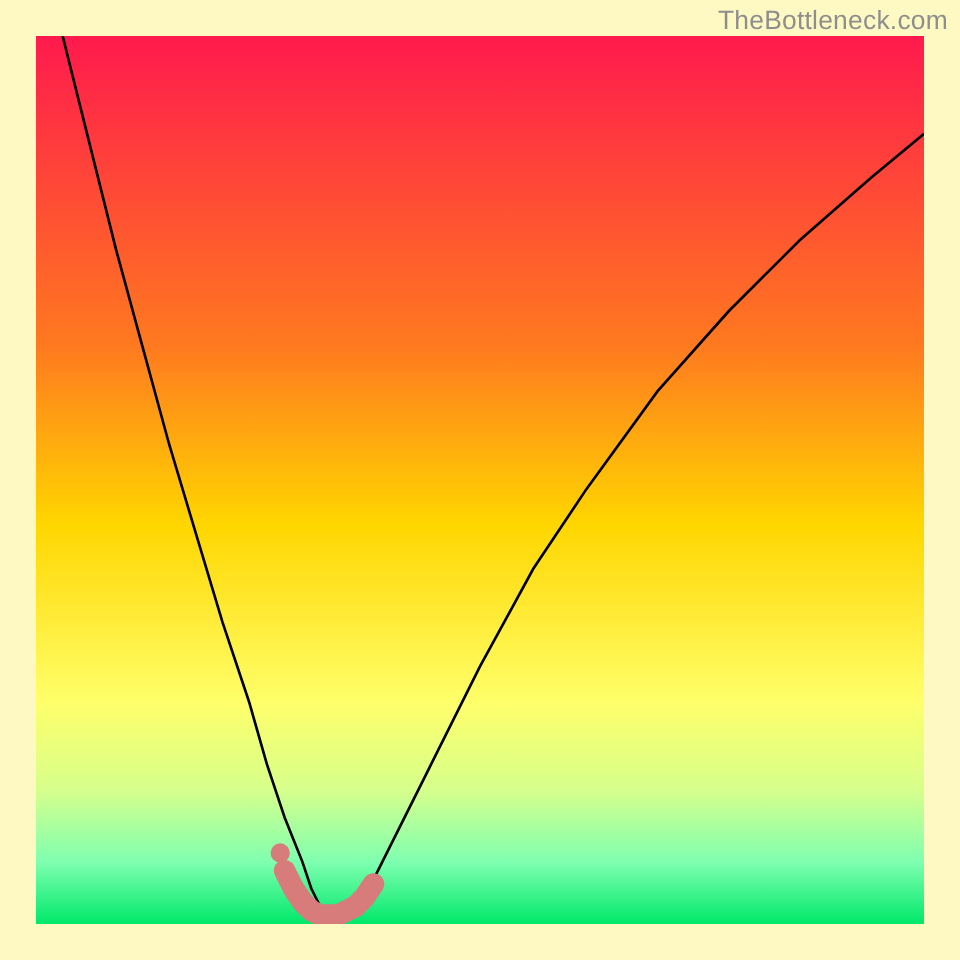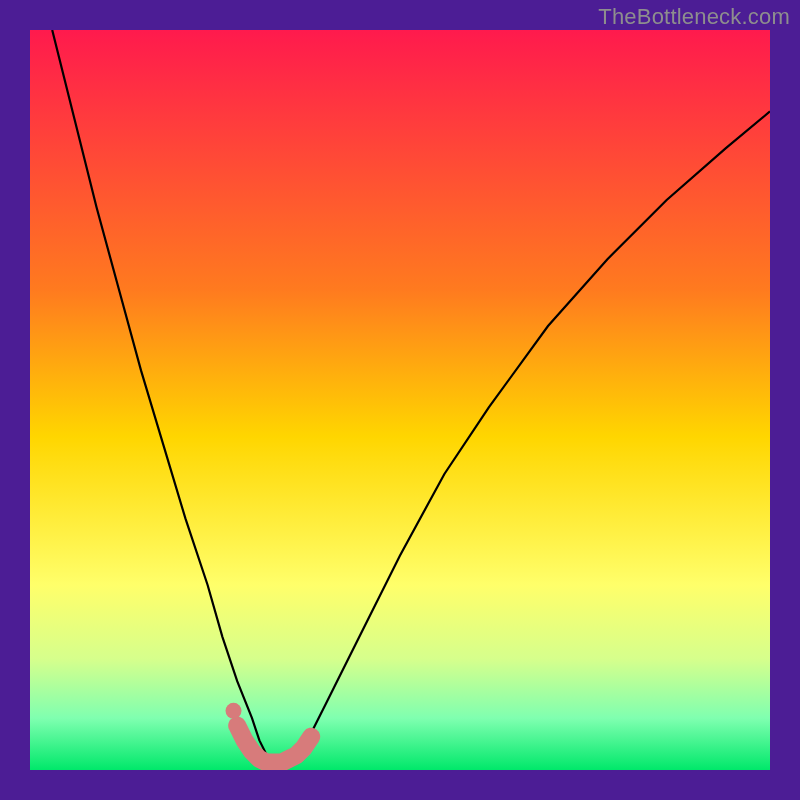--- a/index.html
+++ b/index.html
@@ -10,21 +10,21 @@
     background: #000;
     position: relative;
     font-family: Arial, sans-serif;
   }
   .frame {
     position: absolute;
     top: 0;
     left: 0;
     width: 800px;
     height: 800px;
-    background: #4c1d95;
+    background: #fef9c3;
   }
   .plot-area {
     position: absolute;
     top: 30px;
     left: 30px;
     width: 740px;
     height: 740px;
     overflow: hidden;
   }
   .watermark {

